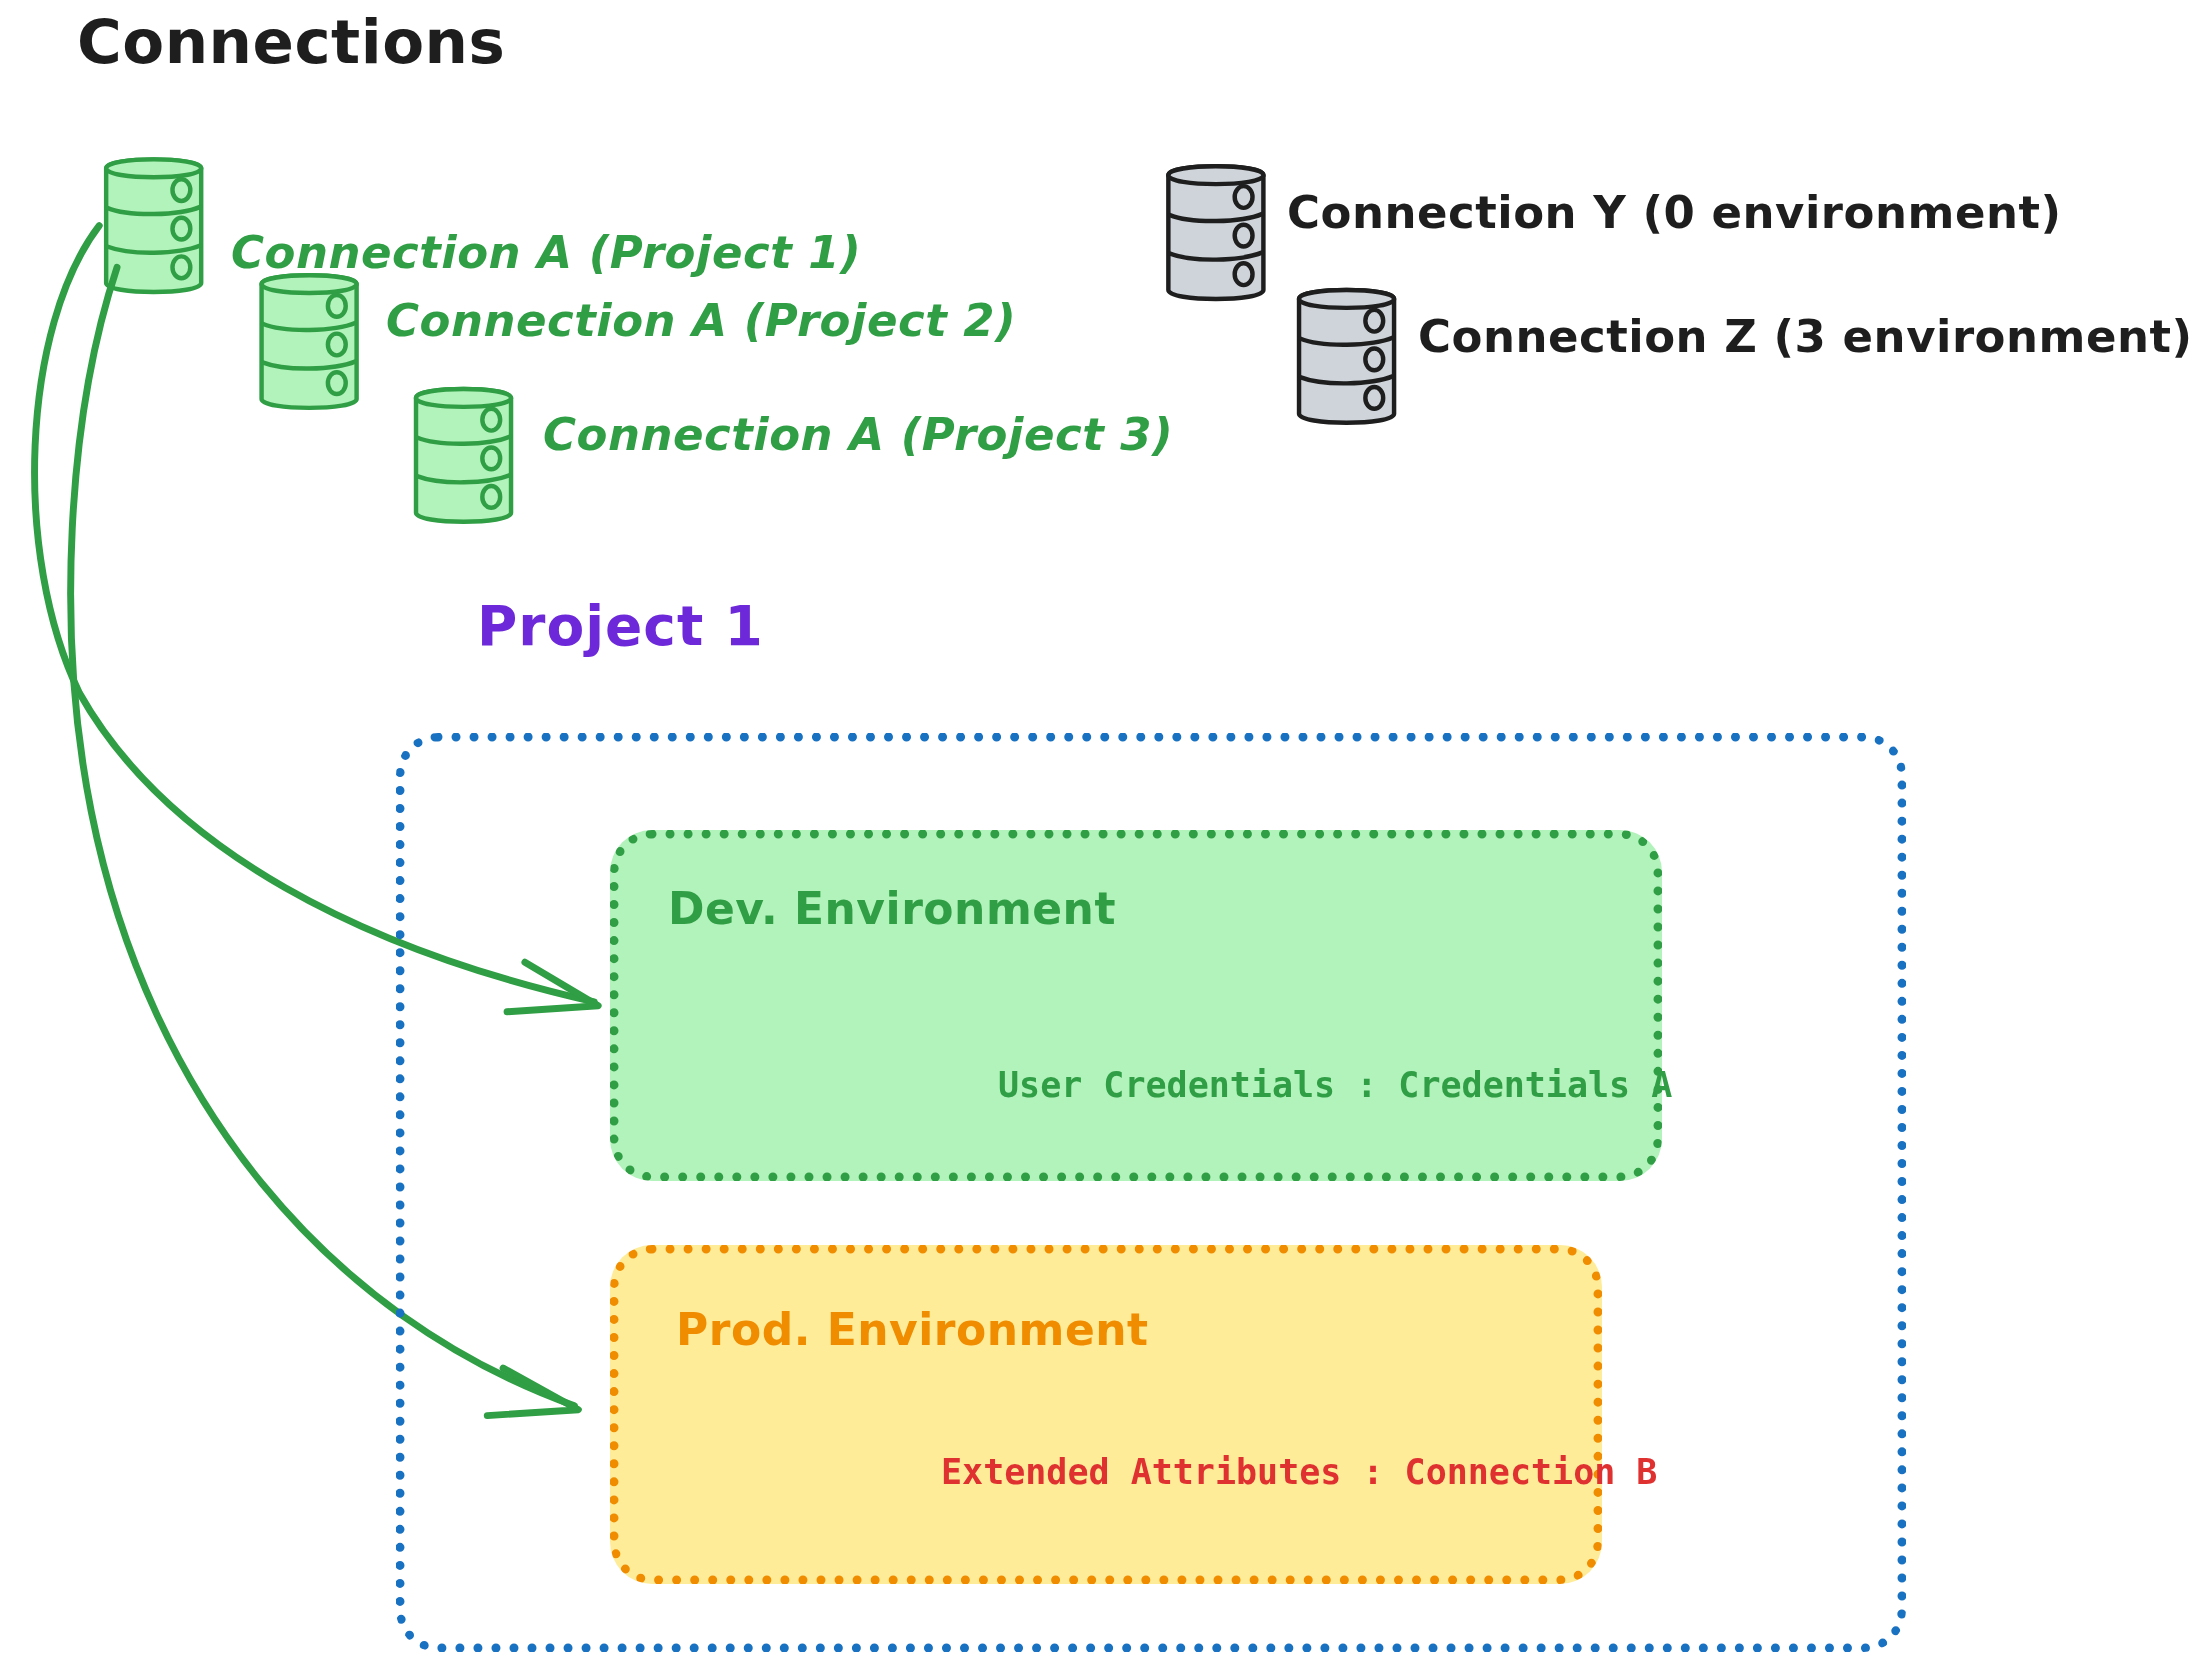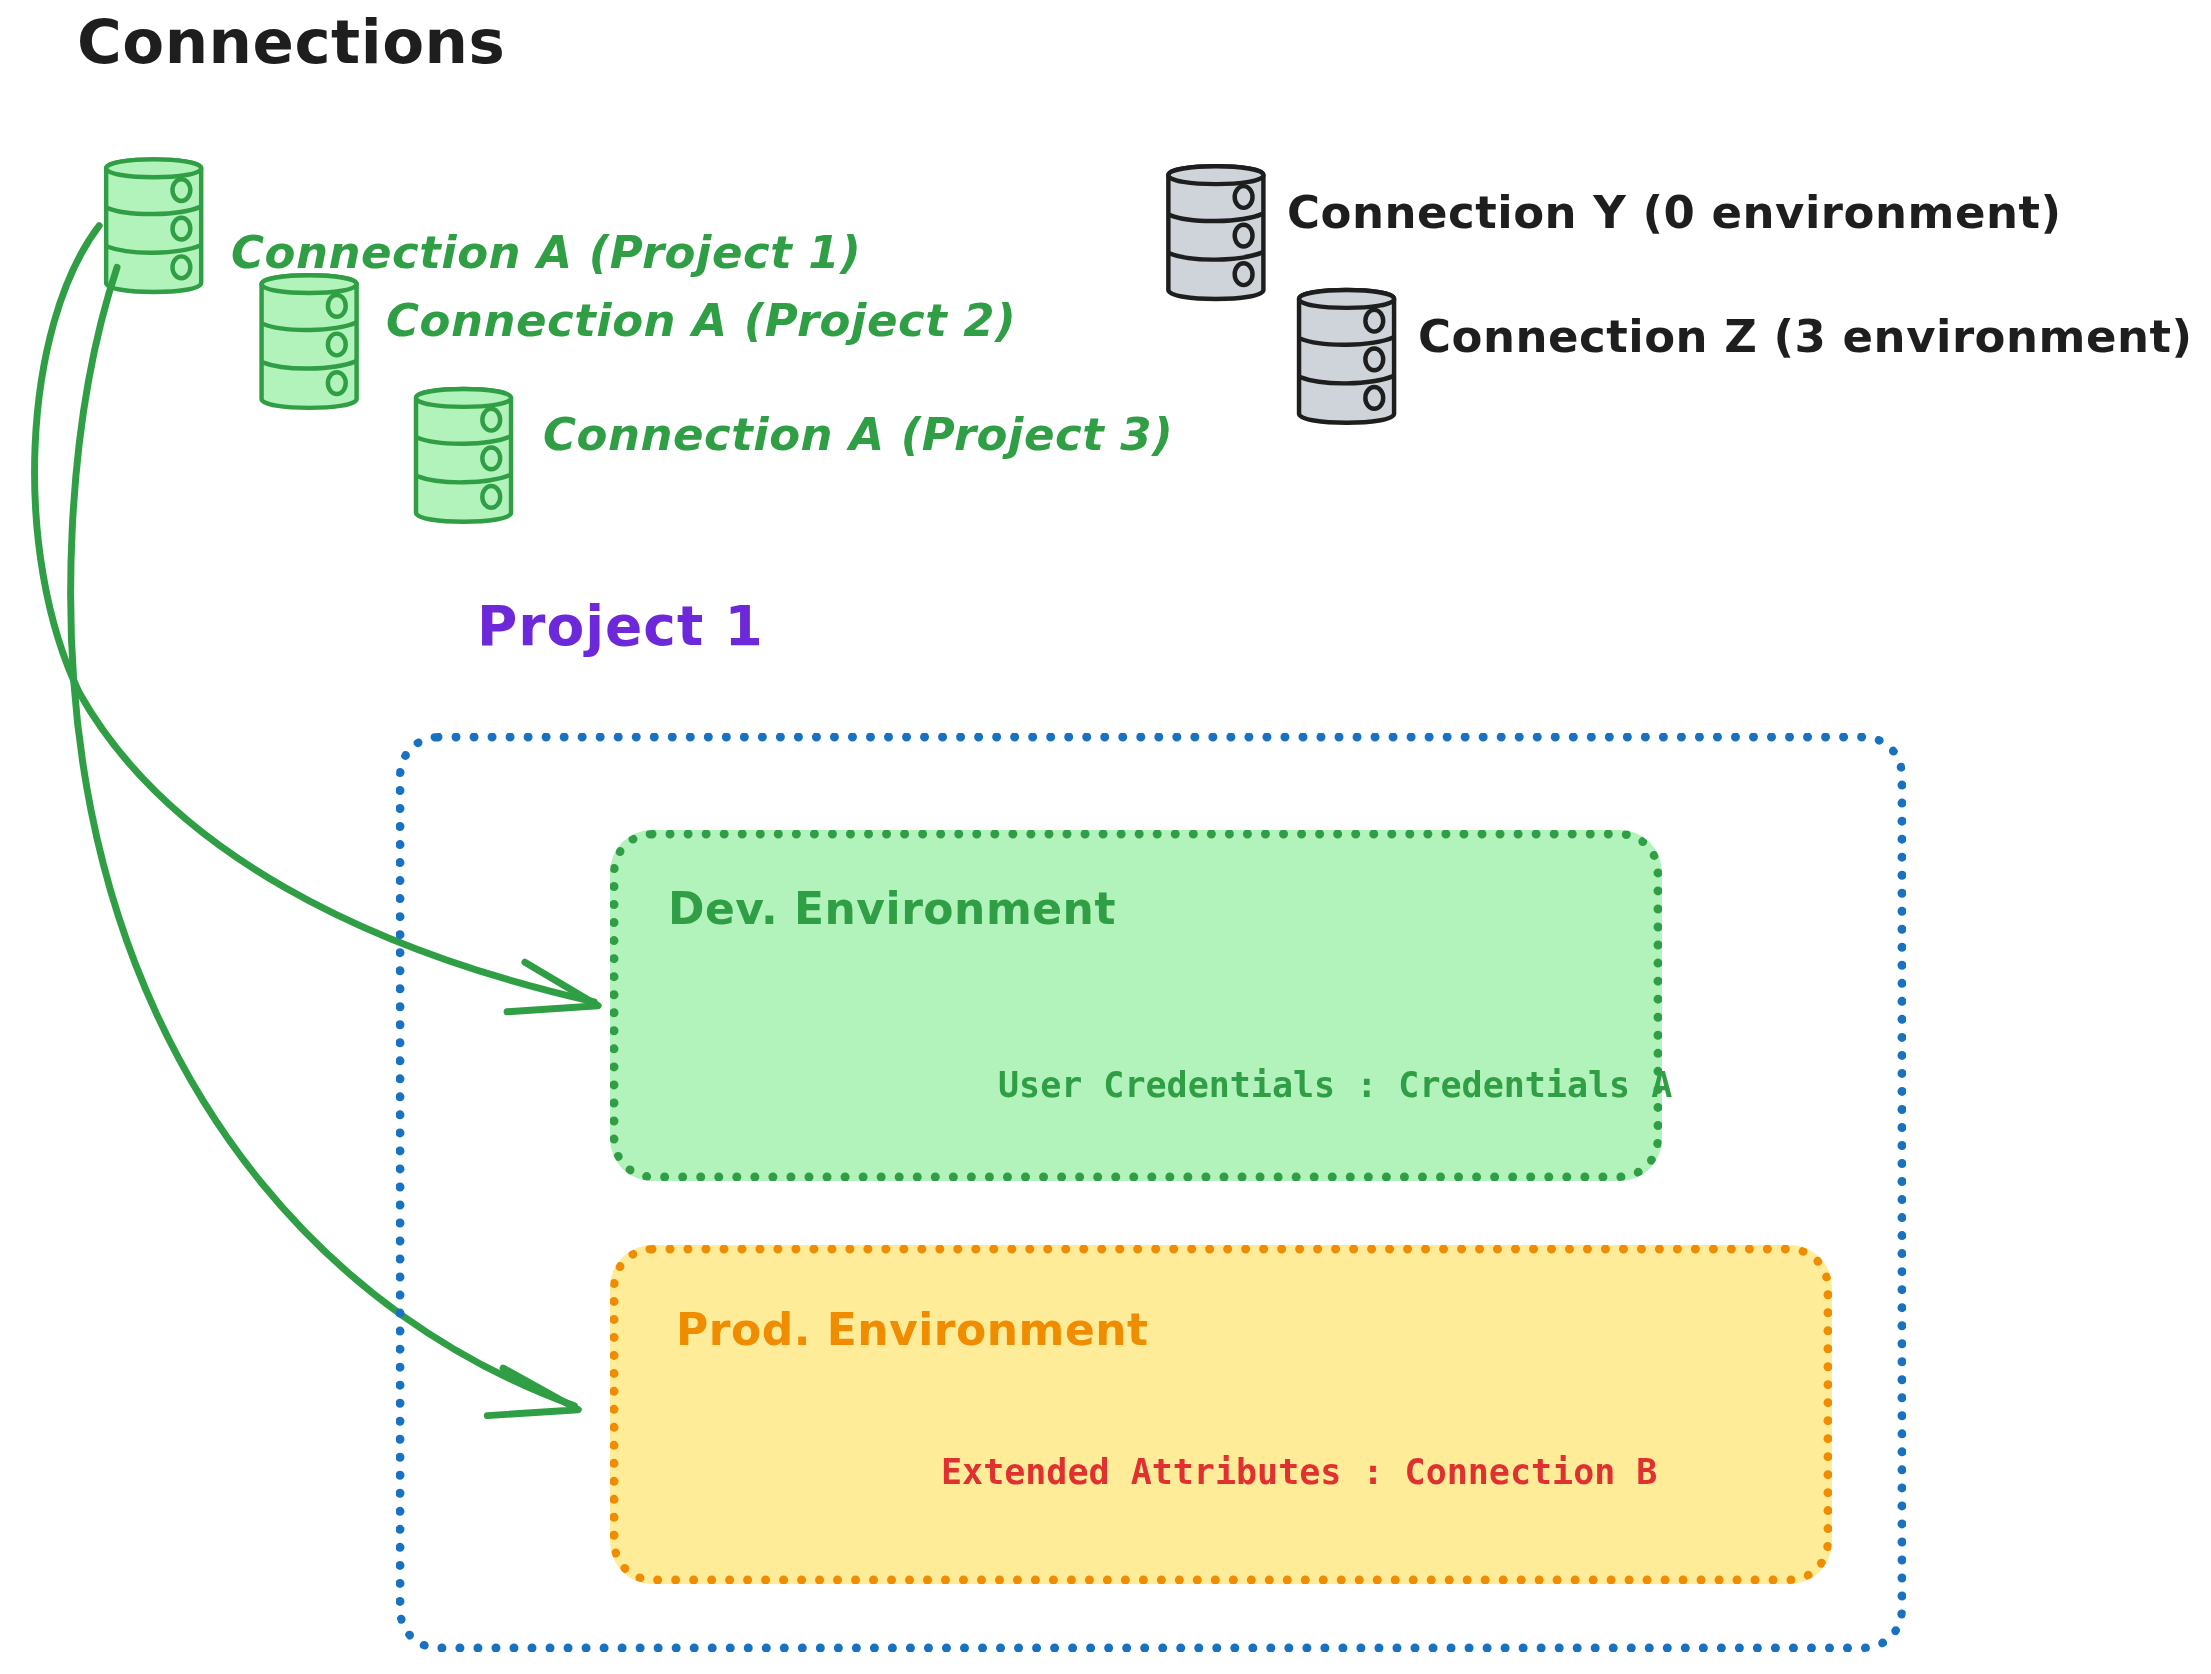--- a/index.html
+++ b/index.html
@@ -88,21 +88,21 @@
   }
   .box-dev {
     left: 610px; top: 830px;
     width: 1052px; height: 351px;
     border: 9px dotted #2f9e44;
     border-radius: 42px;
     background: #b2f2bb;
   }
   .box-prod {
     left: 610px; top: 1245px;
-    width: 1222px; height: 339px;
+    width: 992px; height: 339px;
     border: 9px dotted #f08c00;
     border-radius: 42px;
     background: #ffec99;
   }
 
   
   #overlay {
     position: absolute;
     left: 0; top: 0;
     width: 2212px; height: 1674px;

